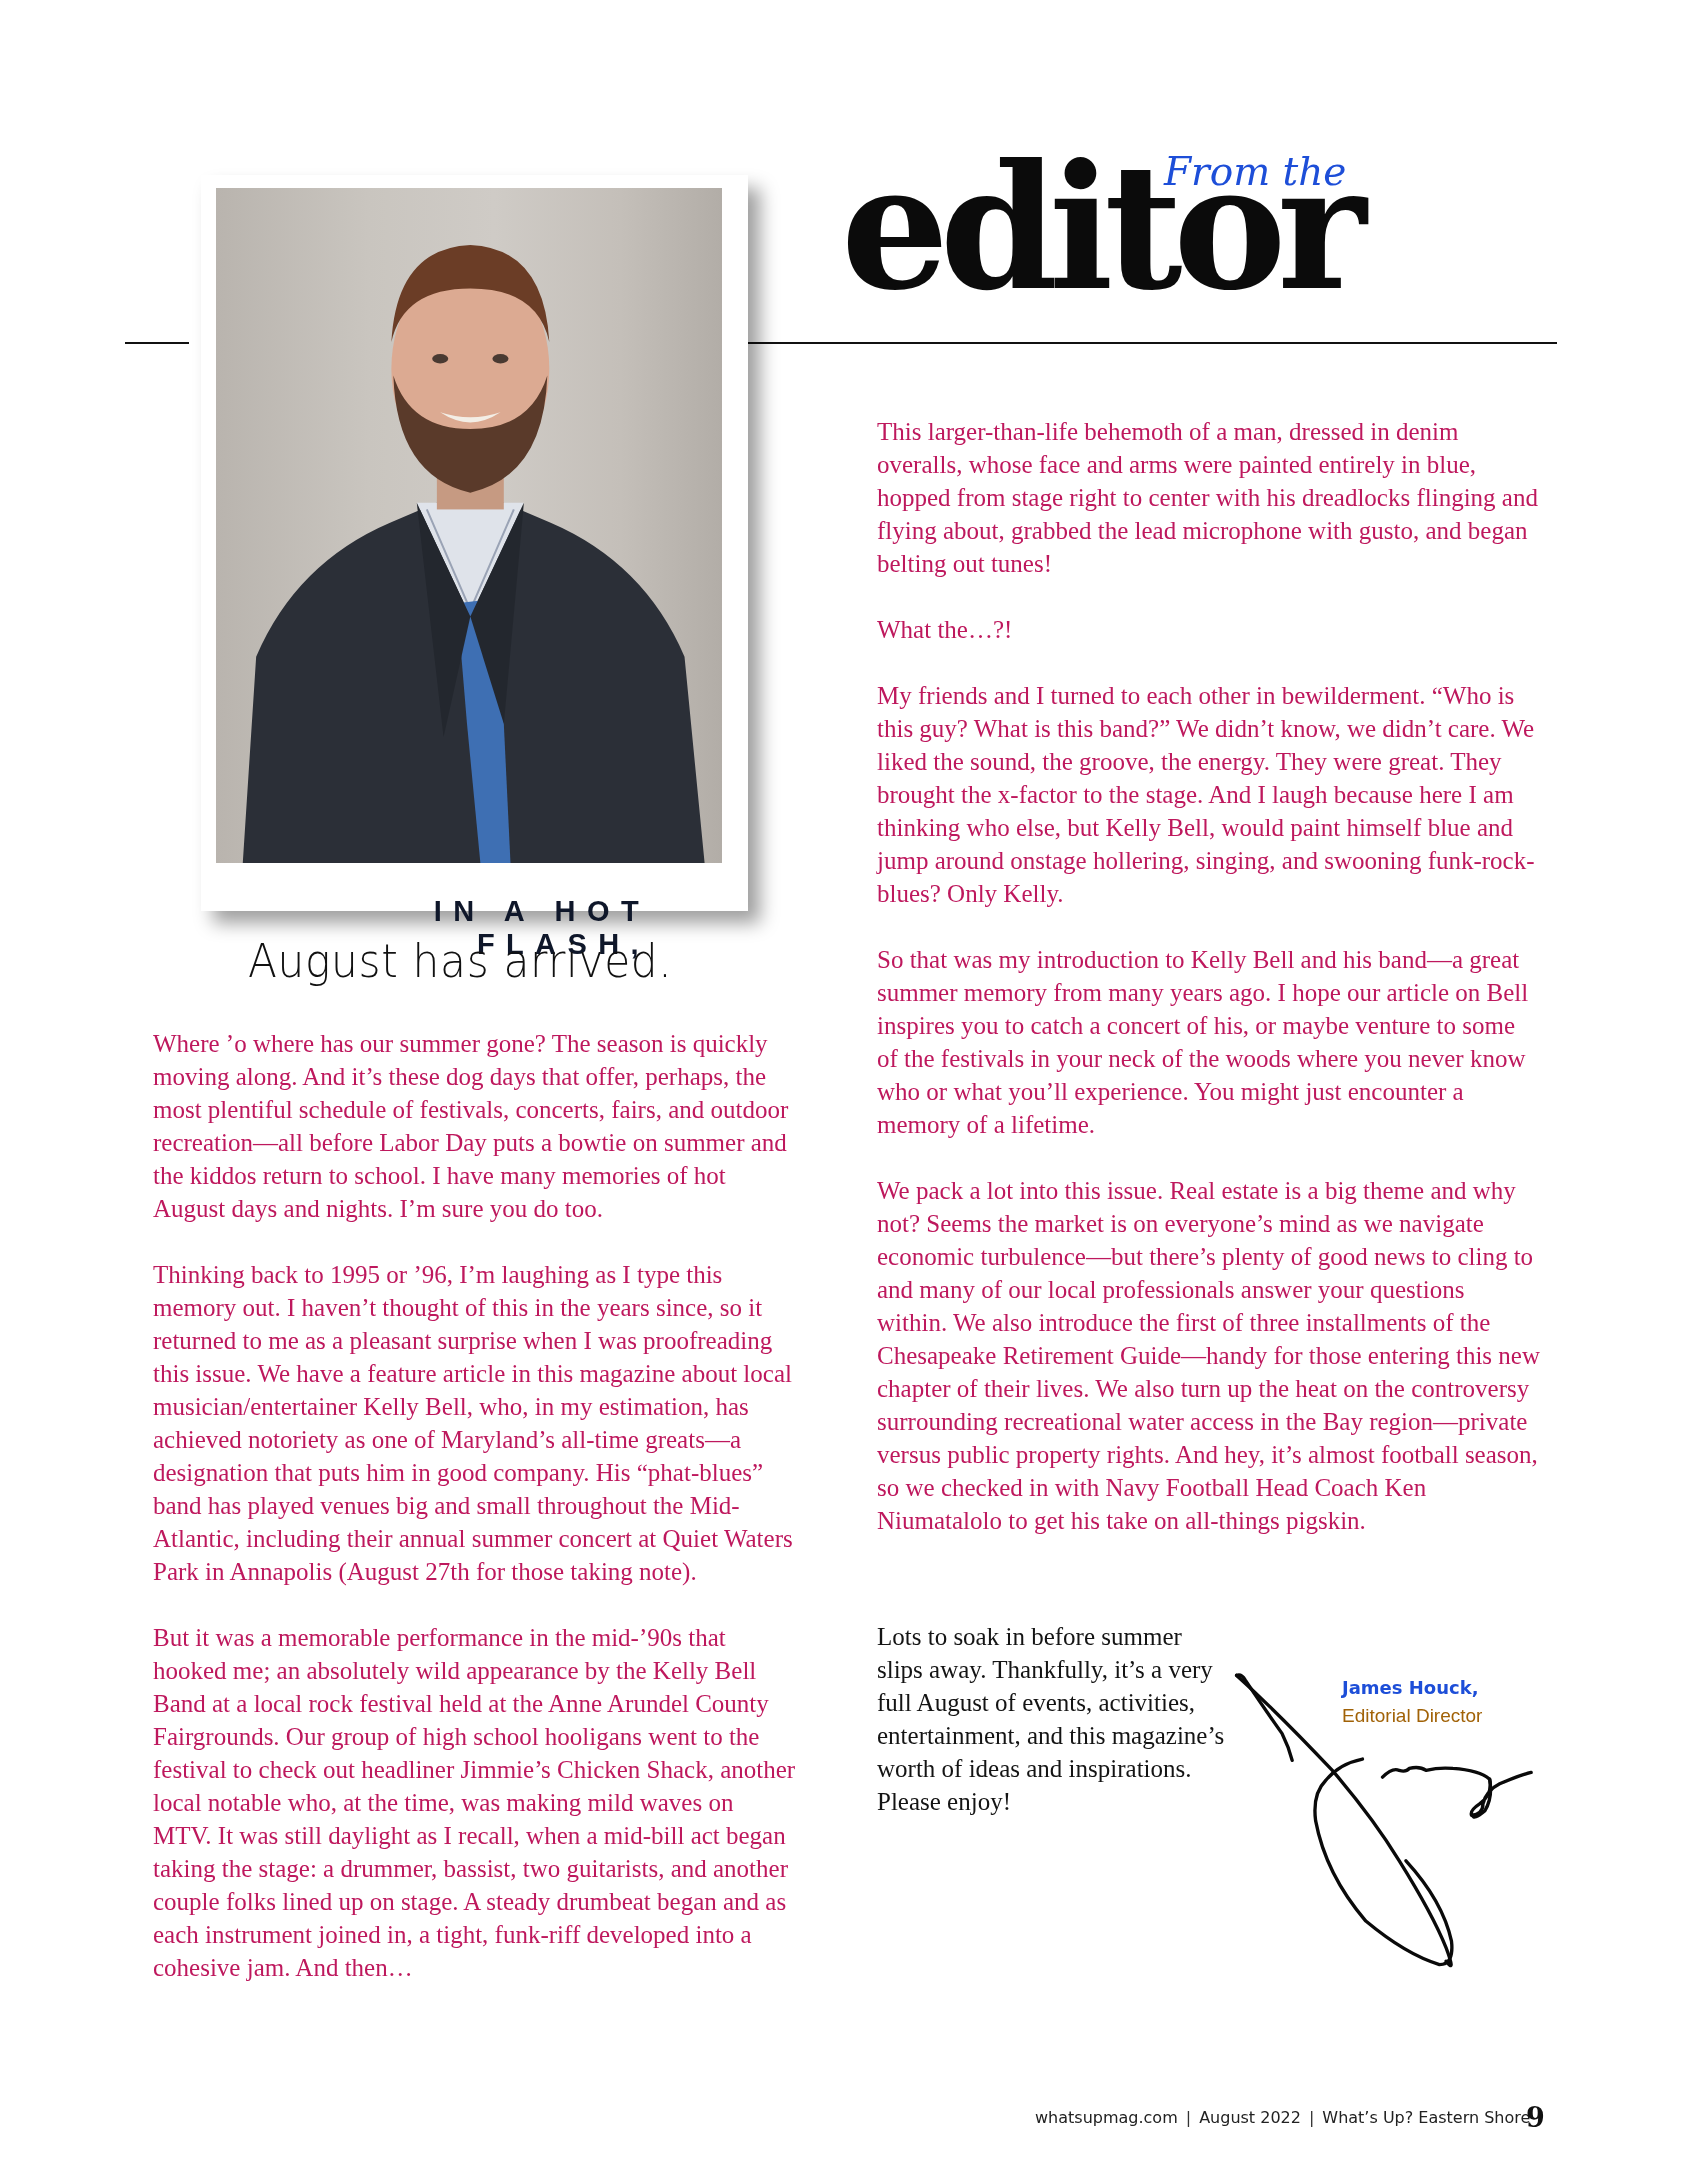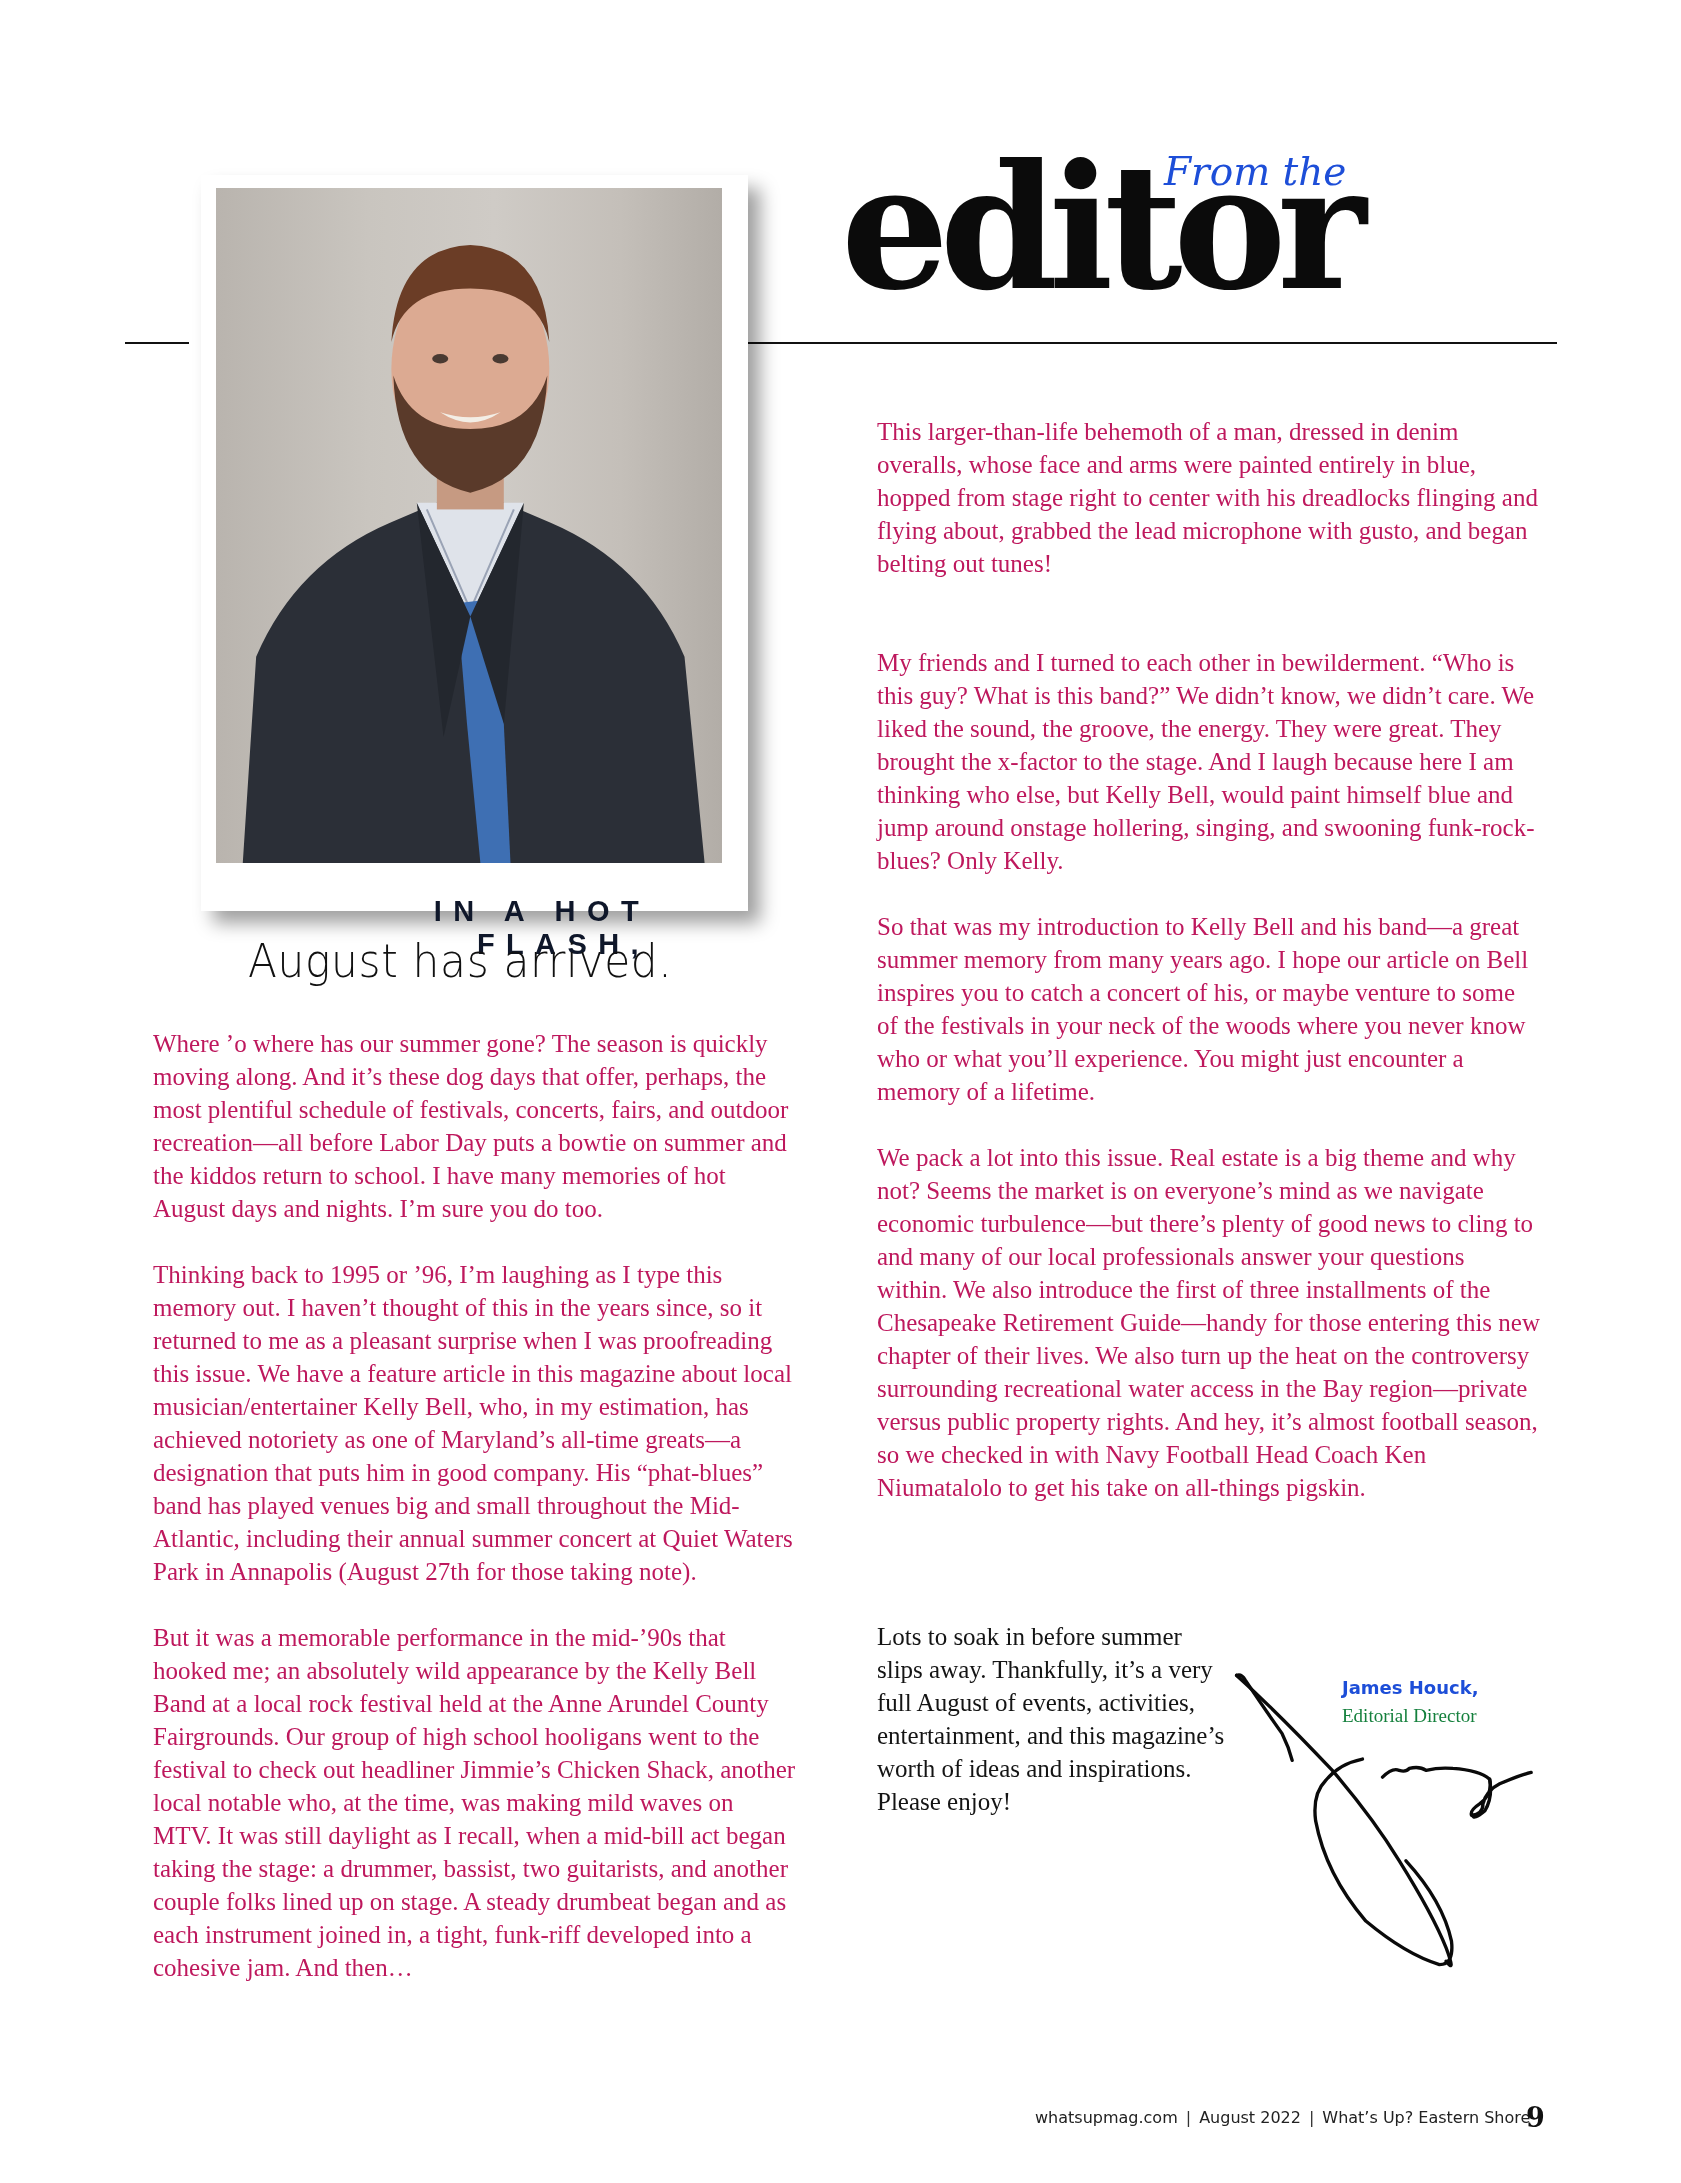--- a/index.html
+++ b/index.html
@@ -30,21 +30,21 @@
   .col { position:absolute; font-family:"Liberation Serif", serif; font-size:25px; line-height:33px; color:#be185d; }
   .col p { margin:0; white-space:pre-line; }
   .col-left { left:153px; top:1027px; width:643px; }
   .col-right { left:877px; top:415px; width:663px; }
   .gap { height:33px; }
 
   .closing { position:absolute; left:877px; top:1620px; width:348px; font-family:"Liberation Serif", serif;
     font-size:25px; line-height:33px; color:#141414; white-space:pre-line; }
 
   .sig-name { position:absolute; left:1342px; top:1677px; font-family:"DejaVu Sans", sans-serif; font-weight:bold; font-size:18px; color:#1d4ed8; }
-  .sig-title { position:absolute; left:1342px; top:1705px; font-family:Liberation Serif, serif; font-size:19px; color:#15803d; font-weight:normal; }
+  .sig-title { position:absolute; left:1342px; top:1705px; font-family:Liberation Sans, sans-serif; font-size:19px; color:#a16207; font-weight:normal; }
   .signature { position:absolute; left:1205px; top:1660px; width:335px; height:415px; }
 
   
   .footer { position:absolute; left:1035px; top:2108px; font-family:"DejaVu Sans", sans-serif; font-size:16px; color:#222; }
   .footer span { display:inline-block; }
   .footer .sep { margin:0 8px; color:#333; }
   .page-num { position:absolute; left:1526px; top:2102px; font-family:"DejaVu Serif", serif; font-weight:bold; font-size:27px; color:#111; }
 </style>
 </head>
 <body>
@@ -92,20 +92,21 @@
   <p>Where ’o where has our summer gone? The season is quickly moving along. And it’s these dog days that offer, perhaps, the most plentiful schedule of festivals, concerts, fairs, and outdoor recreation—all before Labor Day puts a bowtie on summer and the kiddos return to school. I have many memories of hot August days and nights. I’m sure you do too.</p>
   <div class="gap"></div>
   <p>Thinking back to 1995 or ’96, I’m laughing as I type this memory out. I haven’t thought of this in the years since, so it returned to me as a pleasant surprise when I was proofreading this issue. We have a feature article in this magazine about local musician/entertainer Kelly Bell, who, in my estimation, has achieved notoriety as one of Maryland’s all-time greats—a designation that puts him in good company. His “phat-blues” band has played venues big and  small throughout the Mid-Atlantic, including their annual summer concert at Quiet Waters Park in Annapolis (August 27th for those taking note).</p>
   <div class="gap"></div>
   <p>But it was a memorable performance in the mid-’90s that hooked me; an absolutely wild appearance by the Kelly Bell Band at a local rock festival held at the Anne Arundel County Fairgrounds. Our group of high school hooligans went to the festival to check out headliner Jimmie’s Chicken Shack, another local notable who, at the time, was making mild waves on MTV. It was still daylight as I recall, when a mid-bill act began taking the stage: a drummer, bassist, two guitarists, and another couple folks lined up on stage. A steady drumbeat began and as each instrument joined in, a tight, funk-riff developed into a cohesive jam. And then…</p>
 </div>
 
 <div class="col col-right">
   <p>This larger-than-life behemoth of a man, dressed in denim overalls, whose face and arms were painted entirely in blue, hopped from stage right to center with his dreadlocks flinging and flying about, grabbed the lead microphone with gusto, and began belting out tunes!</p>
   <div class="gap"></div>
+  <p>What the…?!</p>
   <div class="gap"></div>
   <p>My friends and I turned to each other in bewilderment. “Who is this guy? What is this band?” We didn’t know, we didn’t care. We liked the sound, the groove, the energy. They were great. They brought the x-factor to the stage. And I laugh because here I am thinking who else, but Kelly Bell, would paint himself blue and jump around onstage hollering, singing, and swooning funk-rock-blues? Only Kelly.</p>
   <div class="gap"></div>
   <p>So that was my introduction to Kelly Bell and his band—a great summer memory from many years ago. I hope our article on Bell inspires you to catch a concert of his, or maybe venture to some of the festivals in your neck of the woods where you never know who or what you’ll experience. You might just encounter a memory of a lifetime.</p>
   <div class="gap"></div>
   <p>We pack a lot into this issue. Real estate is a big theme and why not? Seems the market is on everyone’s mind as we navigate economic turbulence—but there’s plenty of good news to cling to and many of our local professionals answer your questions within. We also introduce the first of three installments of the Chesapeake Retirement Guide—handy for those entering this new chapter of their lives. We also turn up the heat on the controversy surrounding recreational water access in the Bay region—private versus public property rights. And hey, it’s almost football season, so we checked in with Navy Football Head Coach Ken Niumatalolo to get his take on all-things pigskin.</p>
 </div>
 
 <div class="closing">Lots to soak in before summer slips away. Thankfully, it’s a very full August of events, activities, entertainment, and this magazine’s worth of ideas and inspirations. Please enjoy!</div>
 

